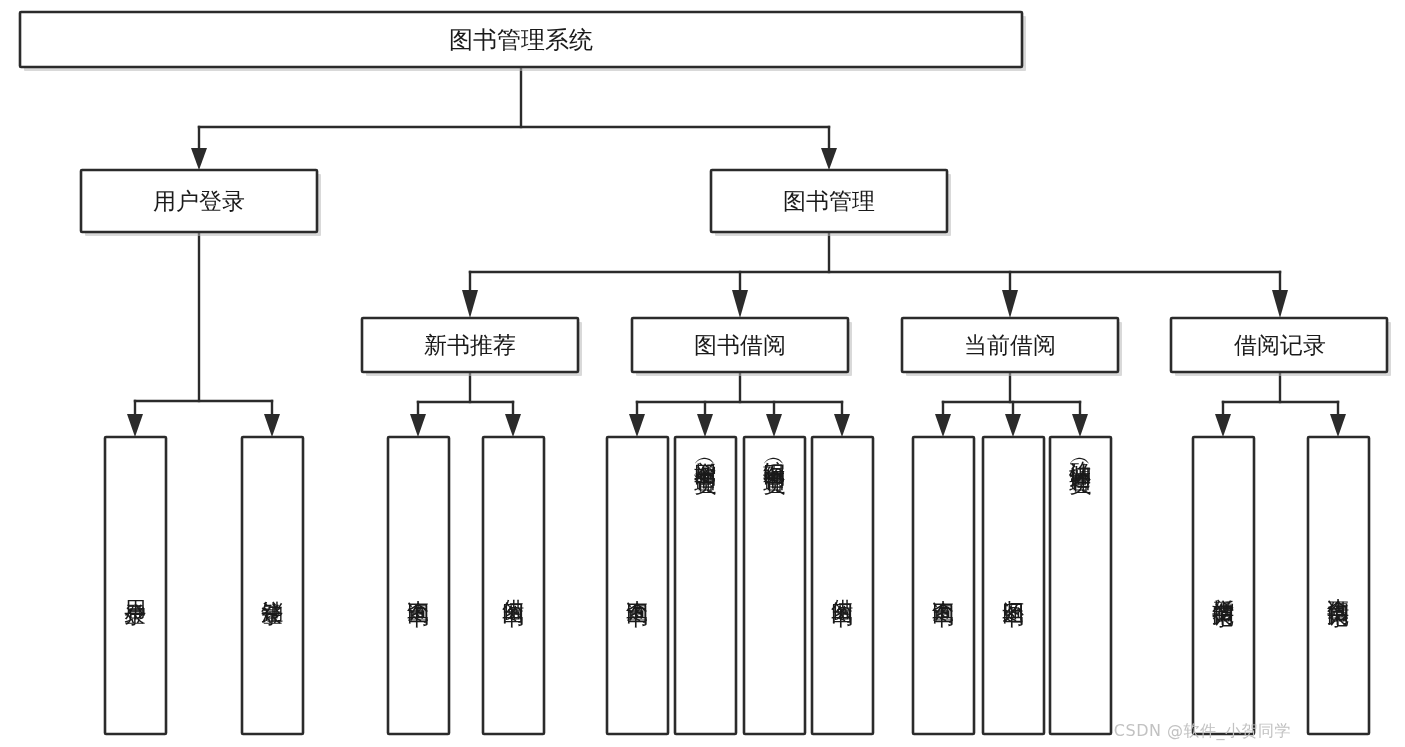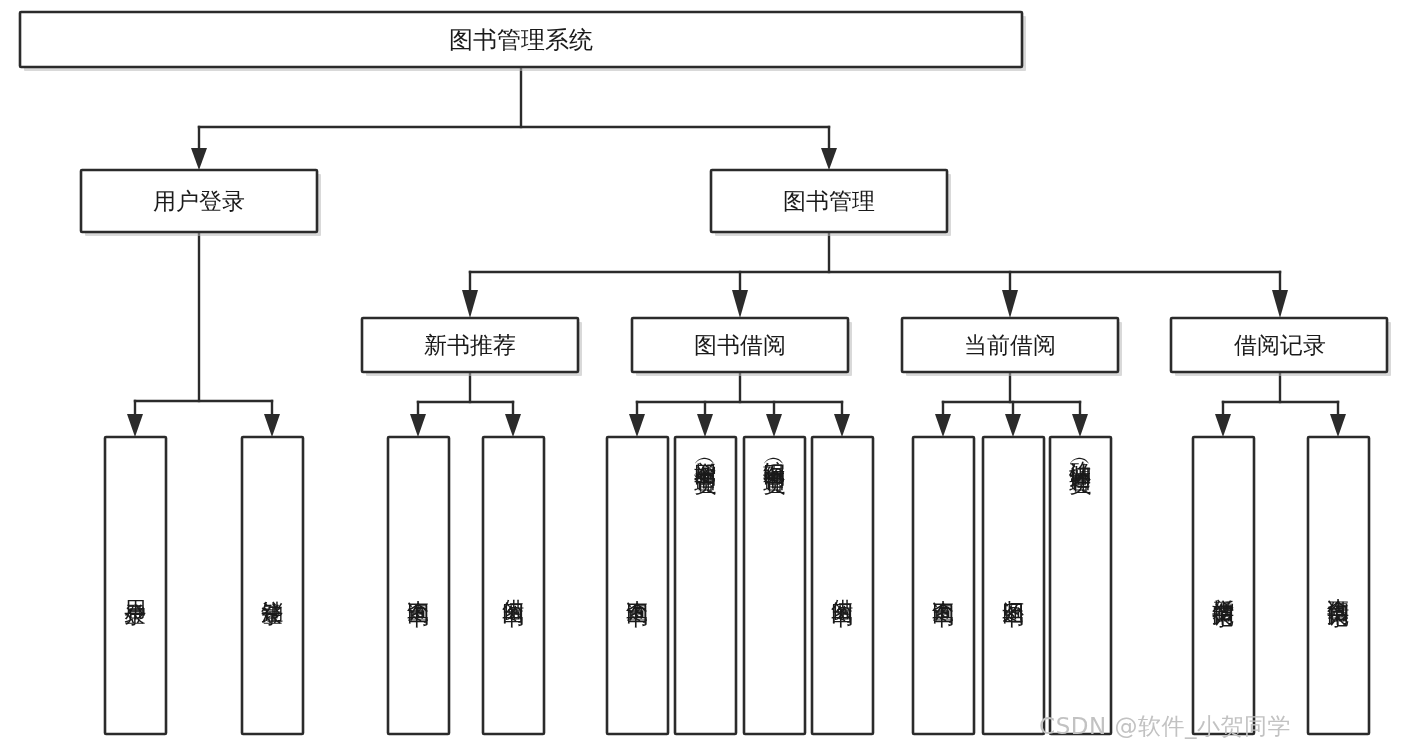--- a/index.html
+++ b/index.html
@@ -74,21 +74,21 @@
     line-height: 1.06;
     letter-spacing: 2px;
     color: #1a1a1a;
     white-space: nowrap;
   }
   .watermark {
     position: absolute;
     right: 8px;
     bottom: 5px;
     font-family: "DejaVu Sans", "Liberation Sans", sans-serif;
-    font-size: 23px;
+    font-size: 16px;
     color: #c2c2c2;
     letter-spacing: 0.5px;
     white-space: nowrap;
   }
 </style>
 </head>
 <body>
 
 <div id="diagram-root">
 

